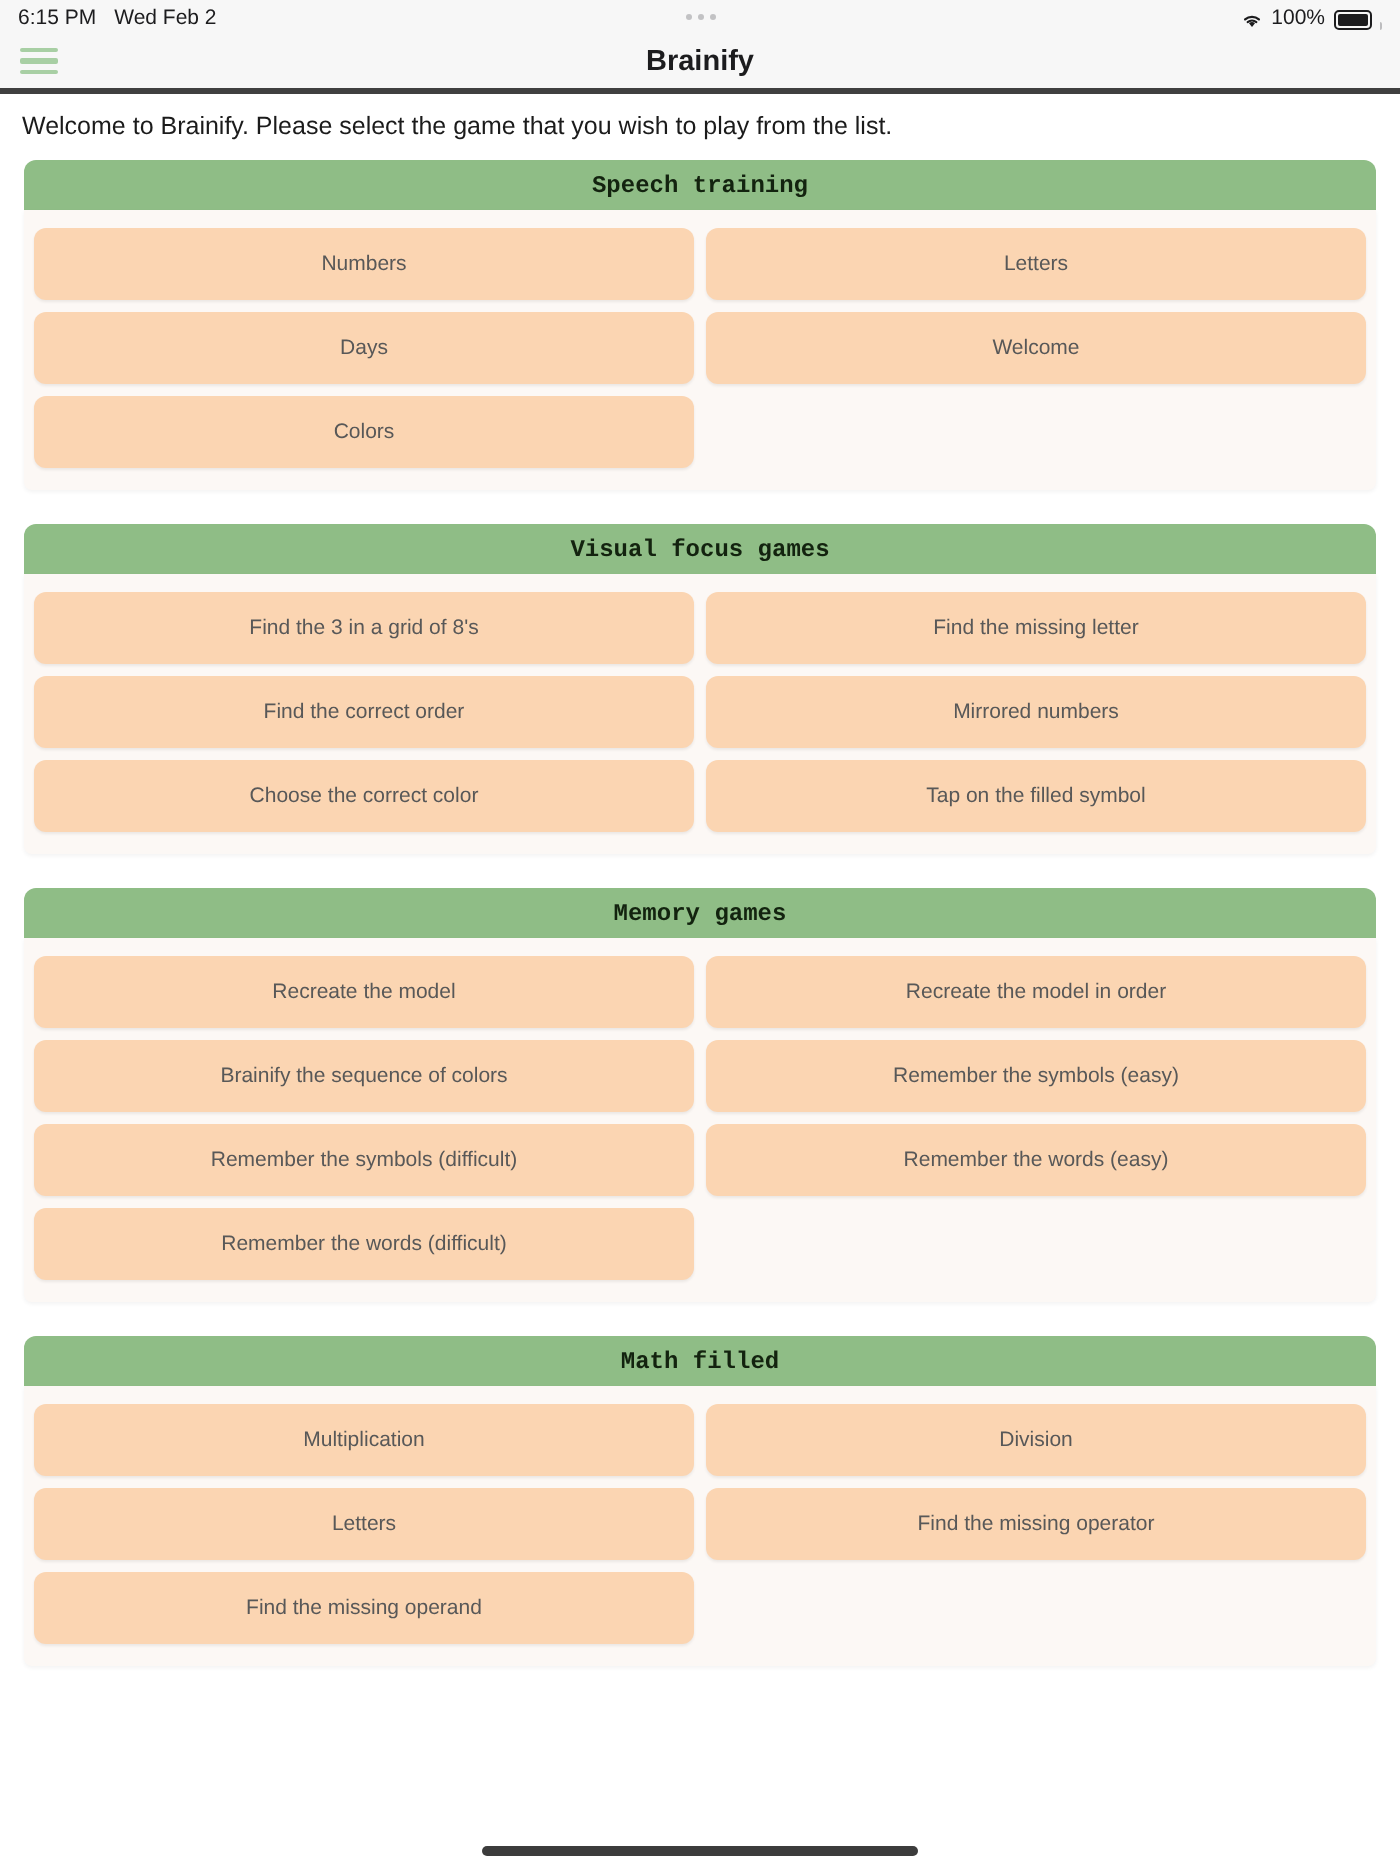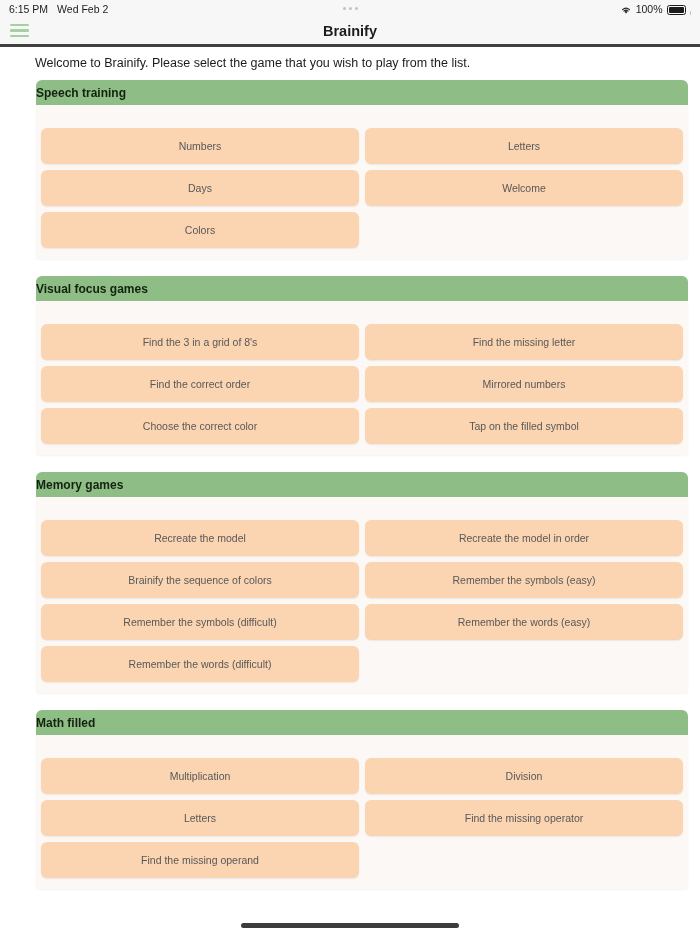--- a/index.html
+++ b/index.html
@@ -63,43 +63,43 @@
     position:absolute; left:0; right:0; text-align:center;
     font-size:14.5px; font-weight:bold; color:#1c1c1e;
   }
 
   
   .content{
     height:887px;
     overflow:hidden;
     background:#ffffff;
     padding-top:9px;
-    margin-left:24px;
   }
   .welcome{
     font-size:12.5px; color:#1b1b1b; padding:0 11px 10px 11px; line-height:14px;
   }
 
   .section{ margin-bottom:17px; }
 
   .section-header{
     margin:0 12px;
     background:#8fbd86;
     color:#13230f;
     font-size:12px;
     font-weight:bold;
-    text-align:left;
+    text-align:center;
     padding:6px 0 5px 0;
     border-radius:6px 6px 0 0;
+    font-family:Liberation Mono, monospace;
   }
   .section-card{
     margin:0 12px;
     background:#fcf8f5;
     border-radius:0 0 4px 4px;
-    padding:20px 2px 8px 2px;
+    padding:6px 2px 8px 2px;
     box-shadow:0 1px 2px rgba(0,0,0,0.05);
   }
   .grid{
     display:flex; flex-wrap:wrap;
   }
   .cell{
     width:50%;
     padding:3px;
   }
   .game-btn{

